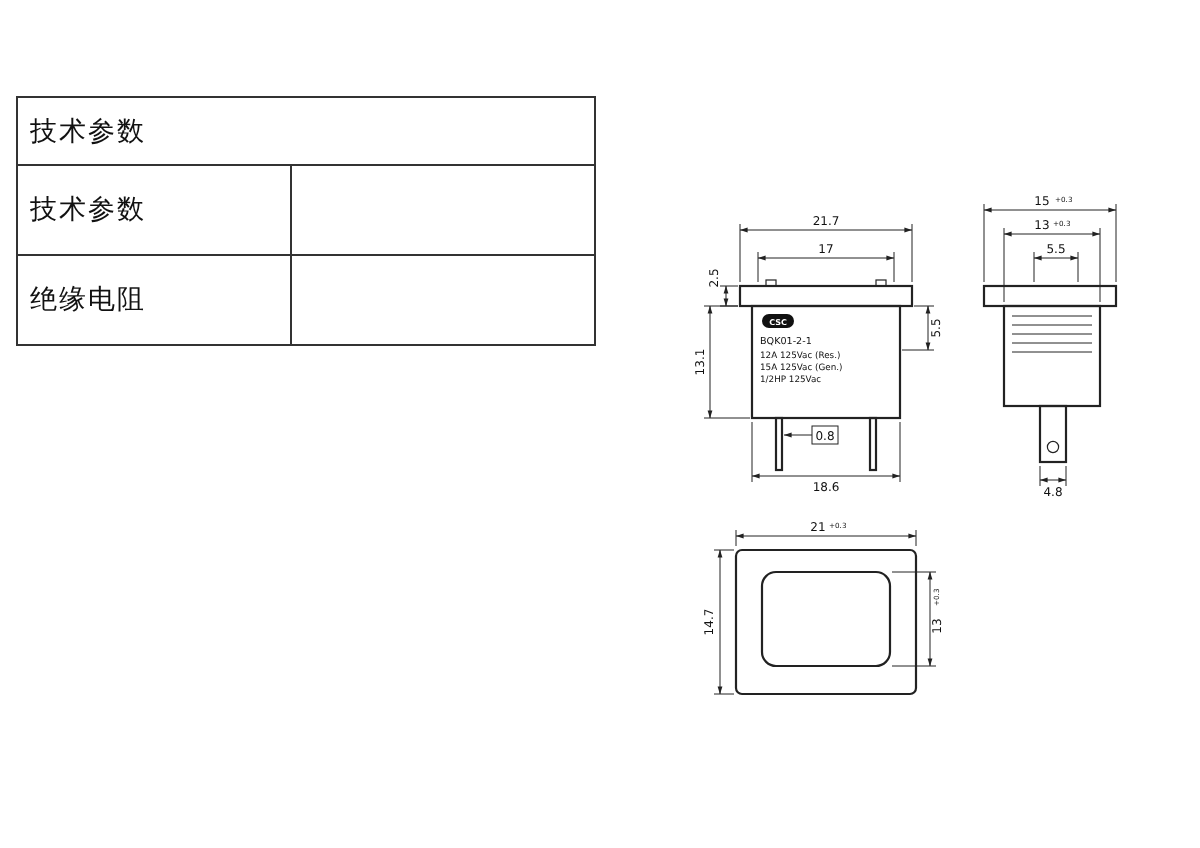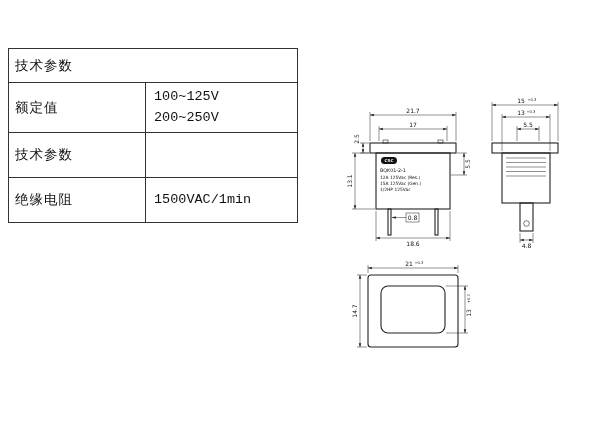--- a/index.html
+++ b/index.html
@@ -28,35 +28,25 @@
 </style>
 </head>
 <body>
 
 <div class="page">
 
   <div class="spec-table">
     <div class="t-header">
       <span>技术参数</span>
     </div>
-    <div class="t-row h50">
-      <div class="t-label">额定值</div>
-      <div class="t-value">
-        <div>100~125V</div>
-        <div>200~250V</div>
-      </div>
-    </div>
     <div class="t-row h44">
       <div class="t-label">技术参数</div>
     </div>
     <div class="t-row h44">
       <div class="t-label">绝缘电阻</div>
-      <div class="t-value">
-        <div>1500VAC/1min</div>
-      </div>
     </div>
   </div>
 
   <div class="dwg-wrap">
   <svg width="256" height="285" viewBox="0 0 256 285" xmlns="http://www.w3.org/2000/svg">
     <defs>
       <marker id="arr" viewBox="0 0 10 10" refX="9.5" refY="5" markerWidth="8" markerHeight="8" orient="auto-start-reverse">
         <path d="M0,2 L10,5 L0,8 Z" fill="#222"></path>
       </marker>
     </defs>

